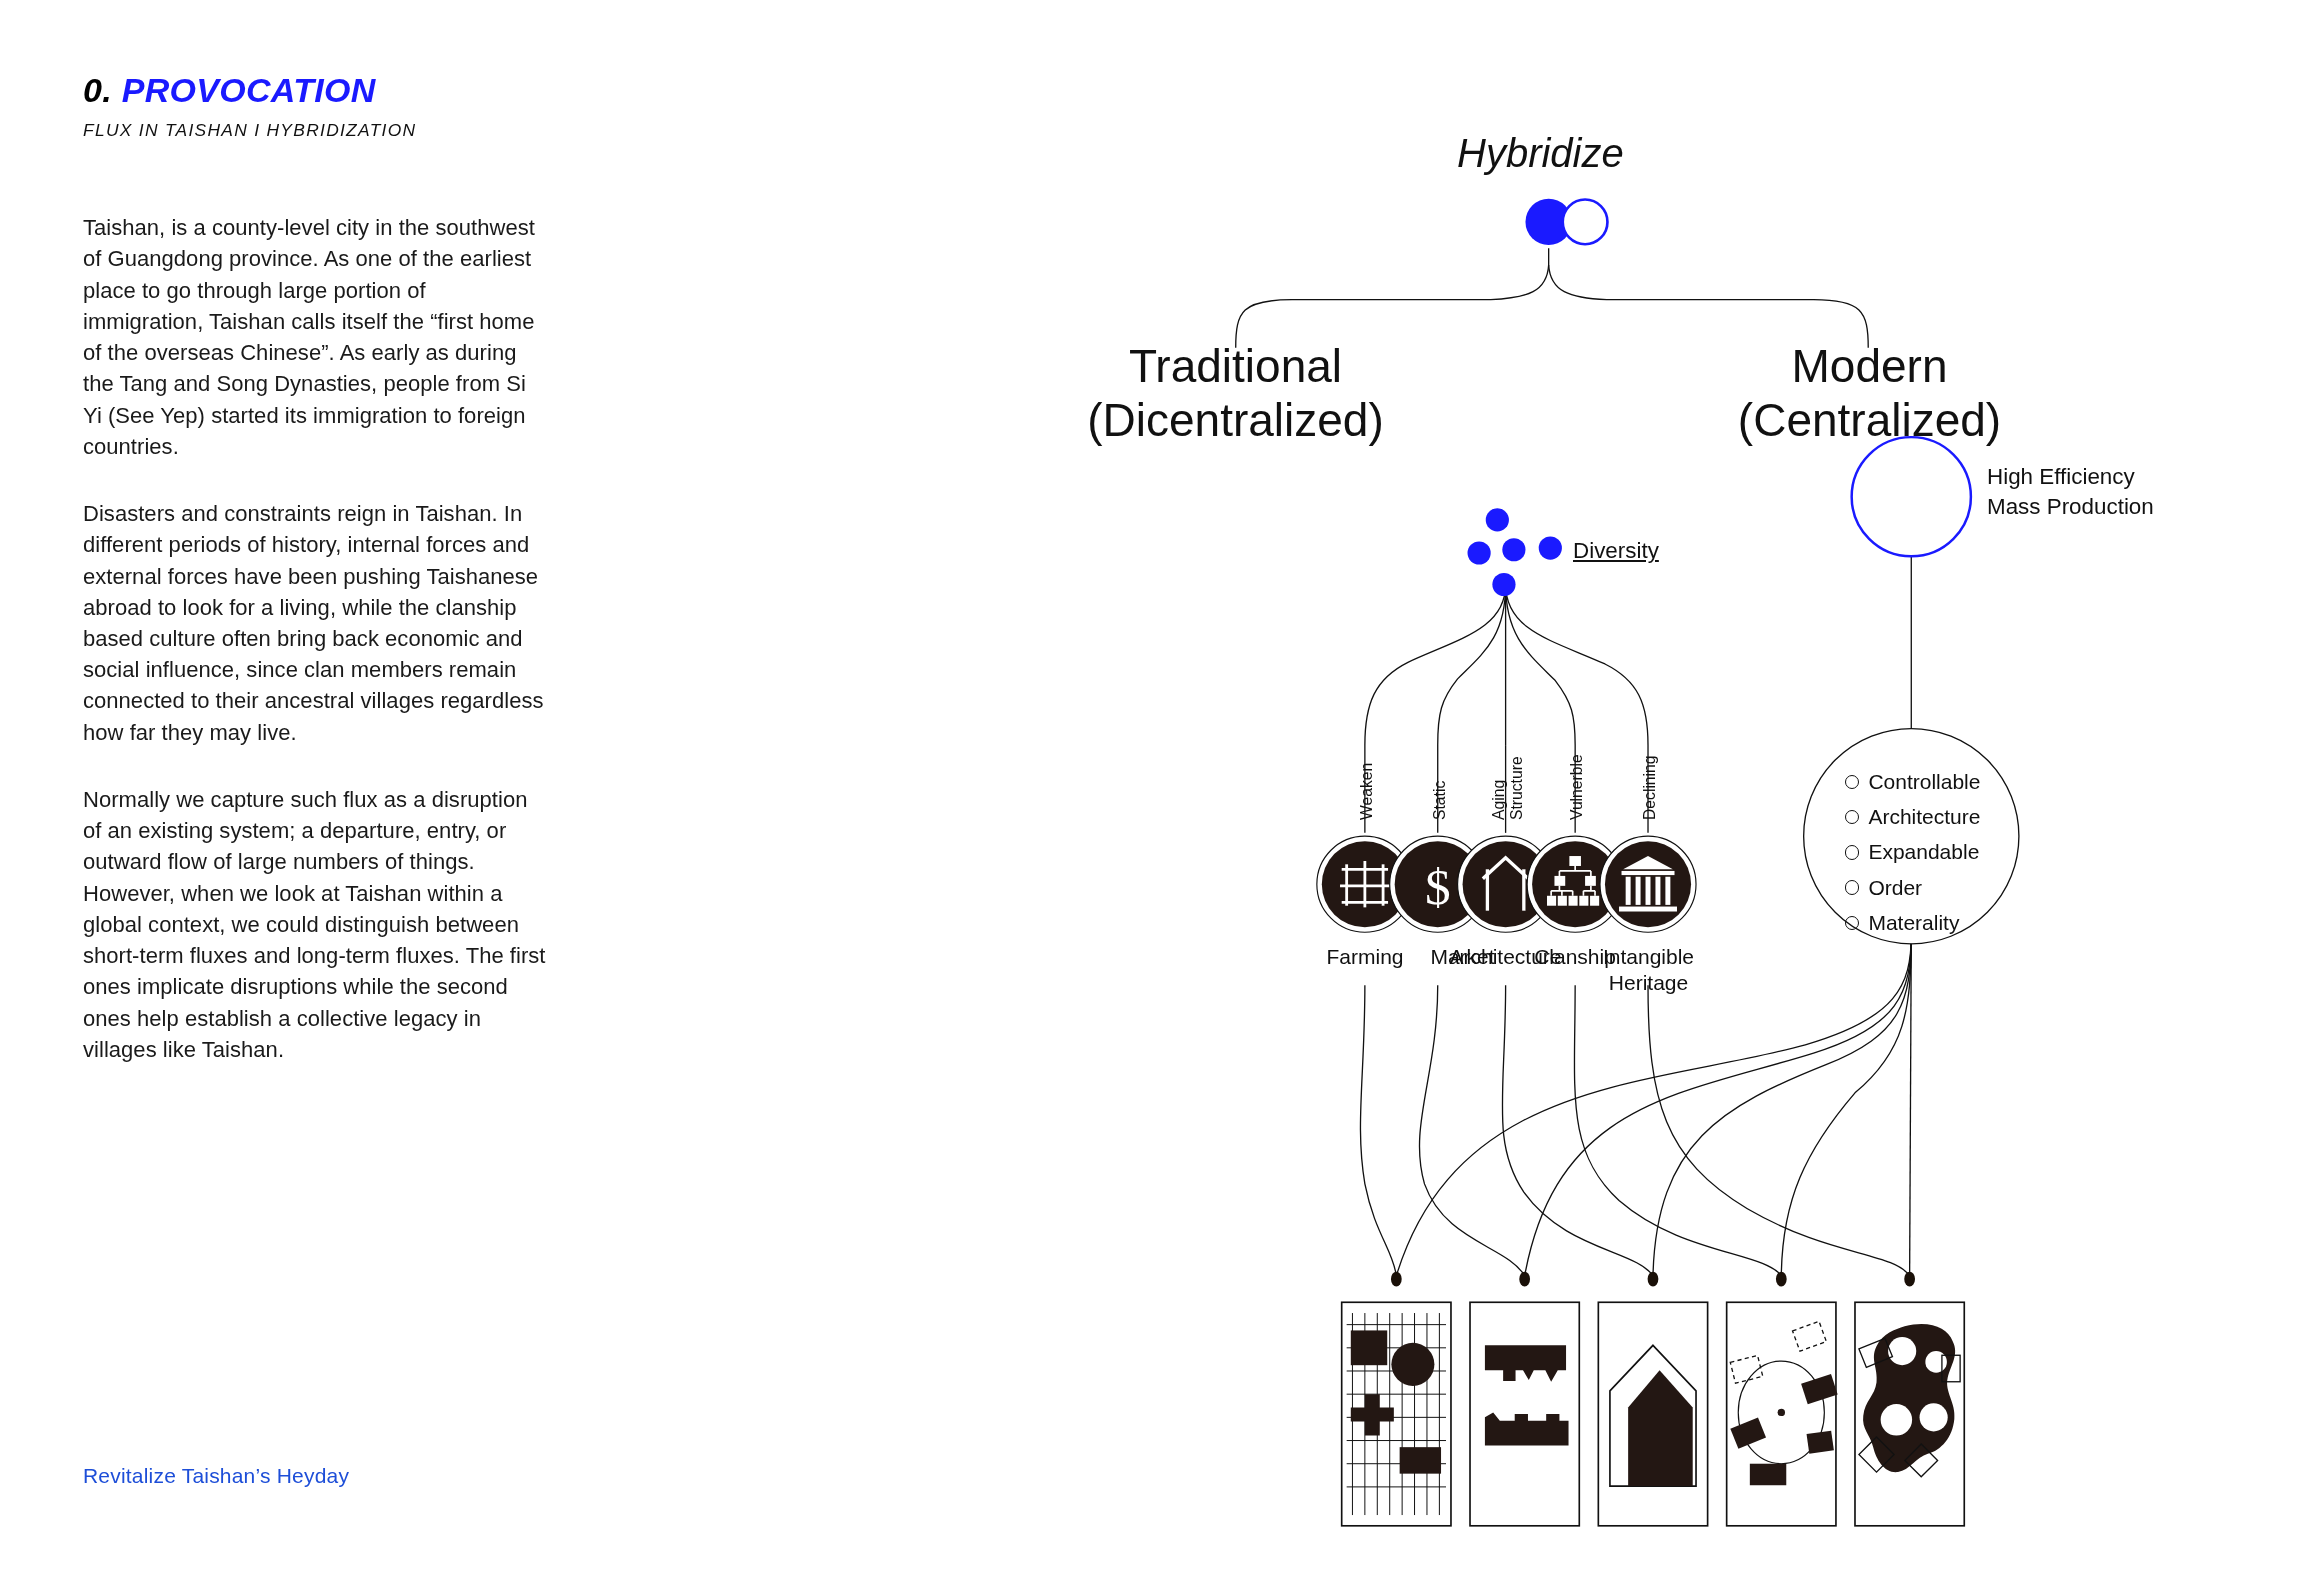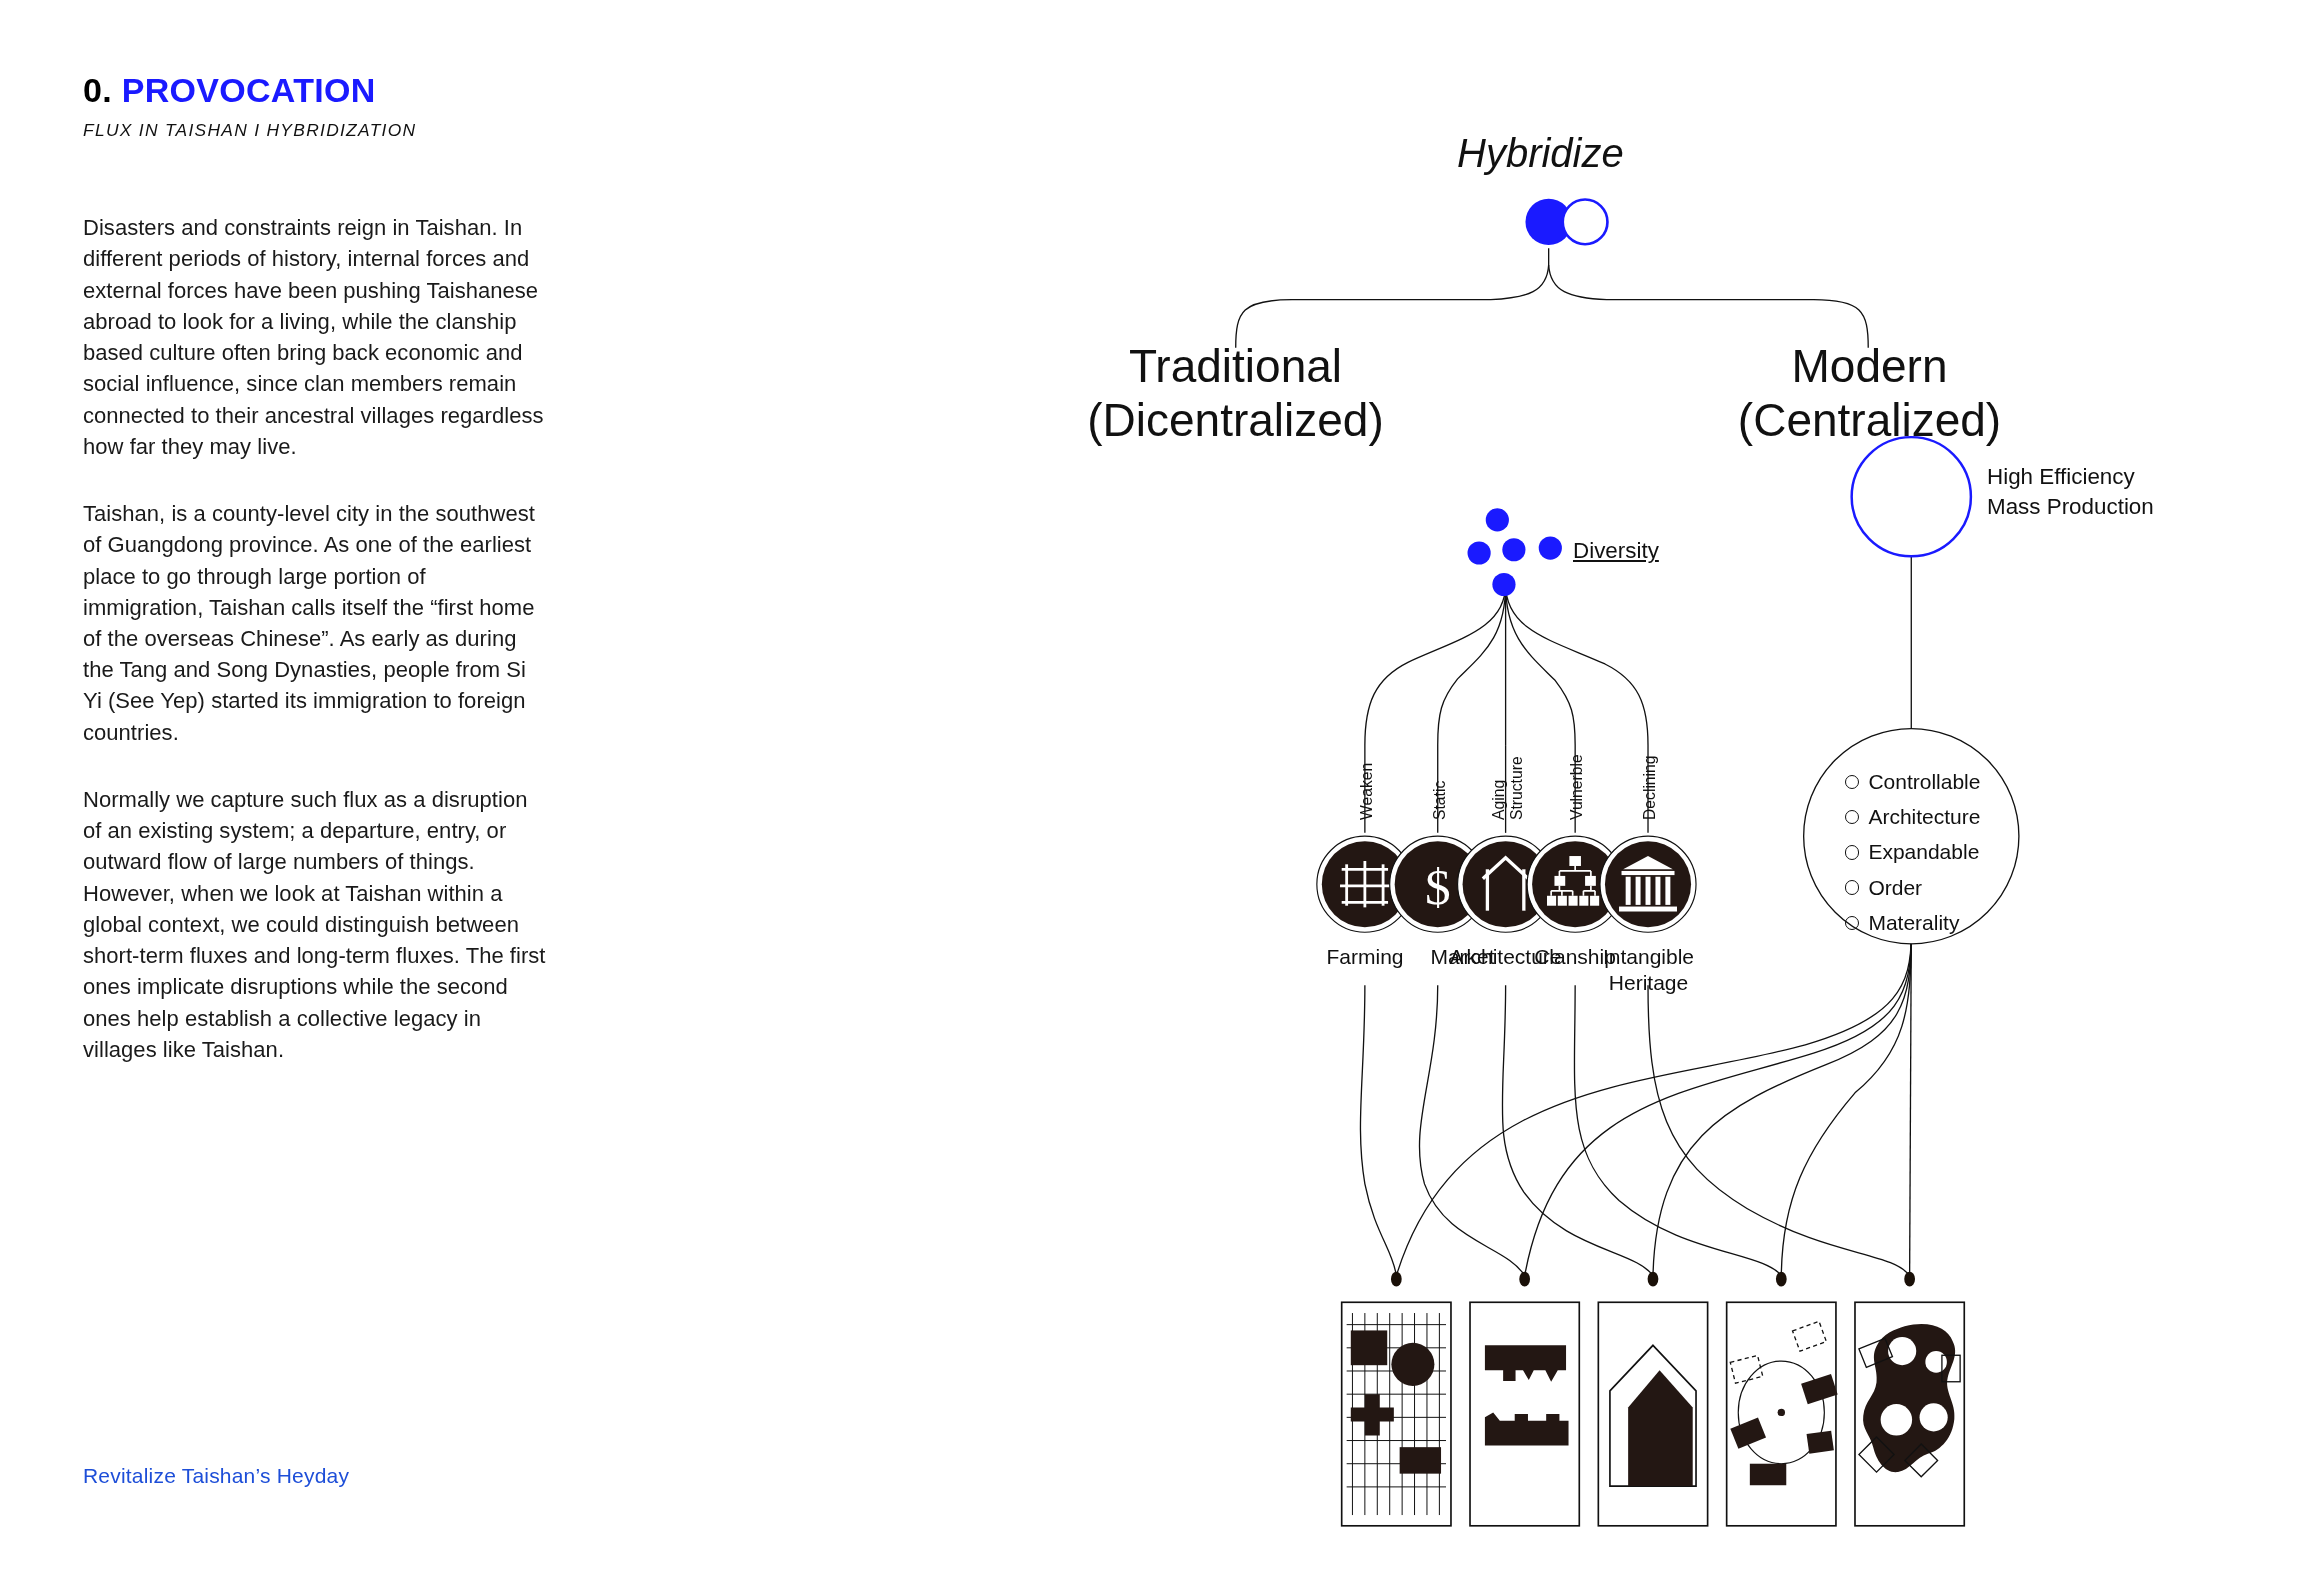--- a/index.html
+++ b/index.html
@@ -2,21 +2,21 @@
 <html style="font-size:13.2px"><head>
 <meta charset="utf-8">
 <style>
   html,body{margin:0;padding:0;background:#ffffff;}
   body{width:2319px;height:1573px;position:relative;overflow:hidden;
        font-family:"Liberation Sans","DejaVu Sans",sans-serif;color:#000;}
 
   
   #left-column{position:absolute;left:83px;top:73px;width:480px;}
 
-  #page-title{font-size:34px;font-weight:bold;letter-spacing:0.3px;line-height:1;margin:0 0 13.2px 0;}
+  #page-title{font-size:34px;font-weight:bold;letter-spacing:0.3px;line-height:1;margin:0 0 13.2px 0;font-style:italic;}
   #page-title .num{color:#000;}
   #page-title .accent{color:#1a1aff;}
 
   #subtitle{font-size:17.4px;letter-spacing:1.3px;color:#111;margin:0;font-weight:400;font-style:italic;}
 
   #body-copy{margin-top:71px;}
   #body-copy p{font-size:22px;line-height:1.42;margin:0 0 36px 0;color:#1a1a1a;
                max-width:464px;letter-spacing:0.04px;}
 
   #footer-note{position:absolute;left:83px;top:1464px;font-size:21px;color:#1d4ed8;letter-spacing:0.2px;}
@@ -43,22 +43,22 @@
 <body>
 
 <div id="left-column">
   <h1 id="page-title">
     <span class="num">0.</span>
     <span class="accent">PROVOCATION</span>
   </h1>
   <div id="subtitle">FLUX IN TAISHAN  I  HYBRIDIZATION</div>
 
   <div id="body-copy">
+    <p>Taishan, is a county-level city in the southwest of Guangdong province. As one of the earliest place to go through large portion of immigration, Taishan calls itself the “first home of the overseas Chinese”. As early as during the Tang and Song Dynasties, people from Si Yi (See Yep) started its immigration to foreign countries.</p>
     <p>Disasters and constraints reign in Taishan. In different periods of history, internal forces and external forces have been pushing Taishanese abroad to look for a living, while the clanship based culture often bring back economic and social influence, since clan members remain connected to their ancestral villages regardless how far they may live.</p>
-    <p>Taishan, is a county-level city in the southwest of Guangdong province. As one of the earliest place to go through large portion of immigration, Taishan calls itself the “first home of the overseas Chinese”. As early as during the Tang and Song Dynasties, people from Si Yi (See Yep) started its immigration to foreign countries.</p>
     <p>Normally we capture such flux as a disruption of an existing system; a departure, entry, or outward flow of large numbers of things. However, when we look at Taishan within a global context, we could distinguish between short-term fluxes and long-term fluxes. The first ones implicate disruptions while the second ones help establish a collective legacy in villages like Taishan.</p>
   </div>
 </div>
 
 <div id="footer-note">Revitalize Taishan’s Heyday</div>
 
 <div id="diagram">
 
   <svg width="1491" height="1573" viewBox="0 0 1800 1900">
     <g fill="none" stroke="#111" stroke-width="1.6">

